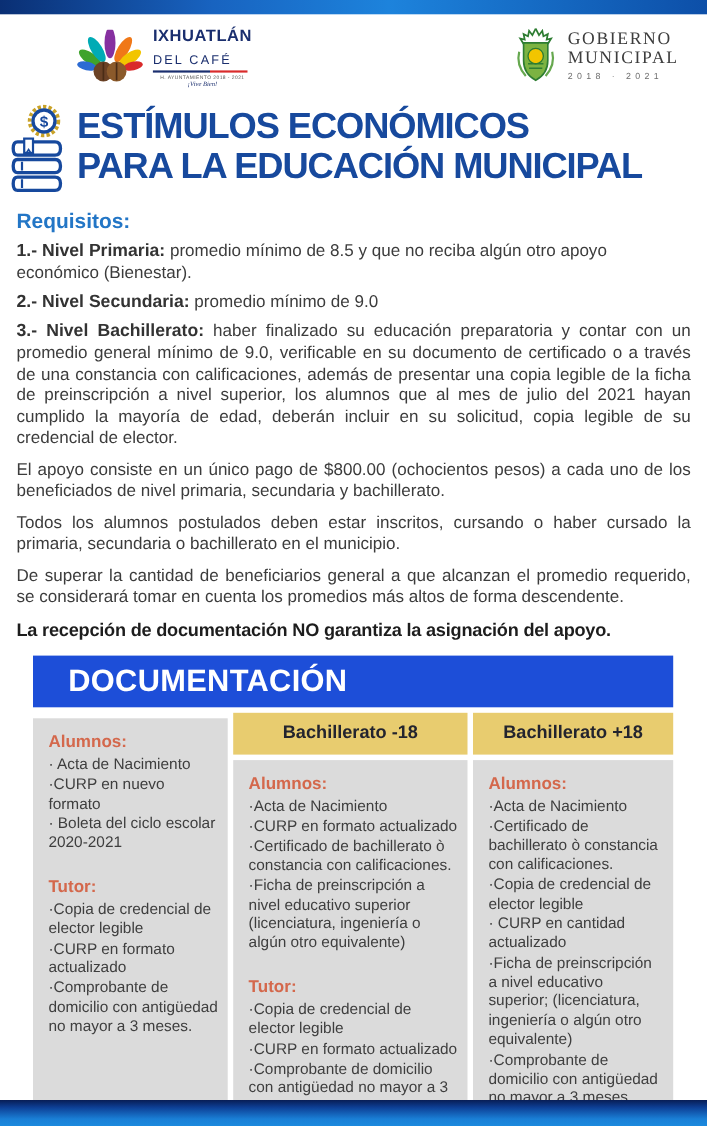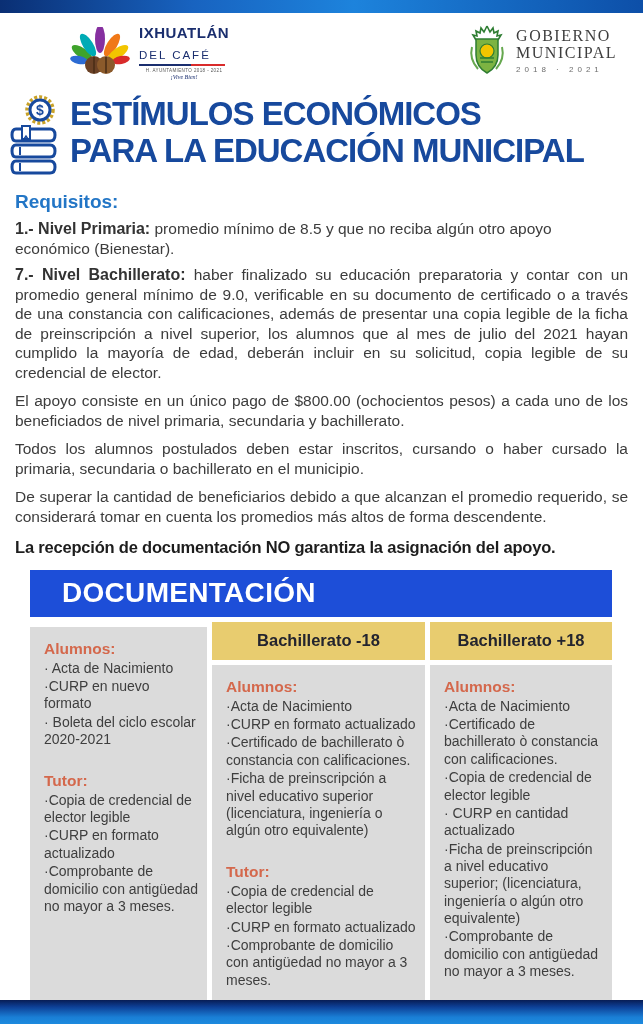--- a/index.html
+++ b/index.html
@@ -116,29 +116,33 @@
 </div>
 
 <div class="content">
   <div class="req-heading">Requisitos:</div>
 
   <div class="req-item">
     <b>1.- Nivel Primaria:</b>
     <span>promedio mínimo de 8.5 y que no reciba algún otro apoyo económico (Bienestar).</span>
   </div>
 
+  <div class="req-item">
+    <b>2.- Nivel Secundaria:</b>
+    <span>promedio mínimo de 9.0</span>
+  </div>
 
   <div class="req-item just">
-    <b>7.- Nivel Bachillerato:</b>
+    <b>3.- Nivel Bachillerato:</b>
     <span>haber finalizado su educación preparatoria y contar con un promedio general mínimo de 9.0, verificable en su documento de certificado o a través de una constancia con calificaciones, además de presentar una copia legible de la ficha de preinscripción a nivel superior, los alumnos que al mes de julio del 2021 hayan cumplido la mayoría de edad, deberán incluir en su solicitud, copia legible de su credencial de elector.</span>
   </div>
 
   <div class="para just">El apoyo consiste en un único pago de $800.00 (ochocientos pesos) a cada uno de los beneficiados de nivel primaria, secundaria y bachillerato.</div>
   <div class="para just">Todos los alumnos postulados deben estar inscritos, cursando o haber cursado la primaria, secundaria o bachillerato en el municipio.</div>
-  <div class="para just">De superar la cantidad de beneficiarios debido a que alcanzan el promedio requerido, se considerará tomar en cuenta los promedios más altos de forma descendente.</div>
+  <div class="para just">De superar la cantidad de beneficiarios general a que alcanzan el promedio requerido, se considerará tomar en cuenta los promedios más altos de forma descendente.</div>
 
   <div class="bold-note">La recepción de documentación NO garantiza la asignación del apoyo.</div>
 </div>
 
 <div class="doc-table">
   <div class="banner">DOCUMENTACIÓN</div>
   <div class="cols">
 
     <div class="col col1">
       <div class="col-body">

